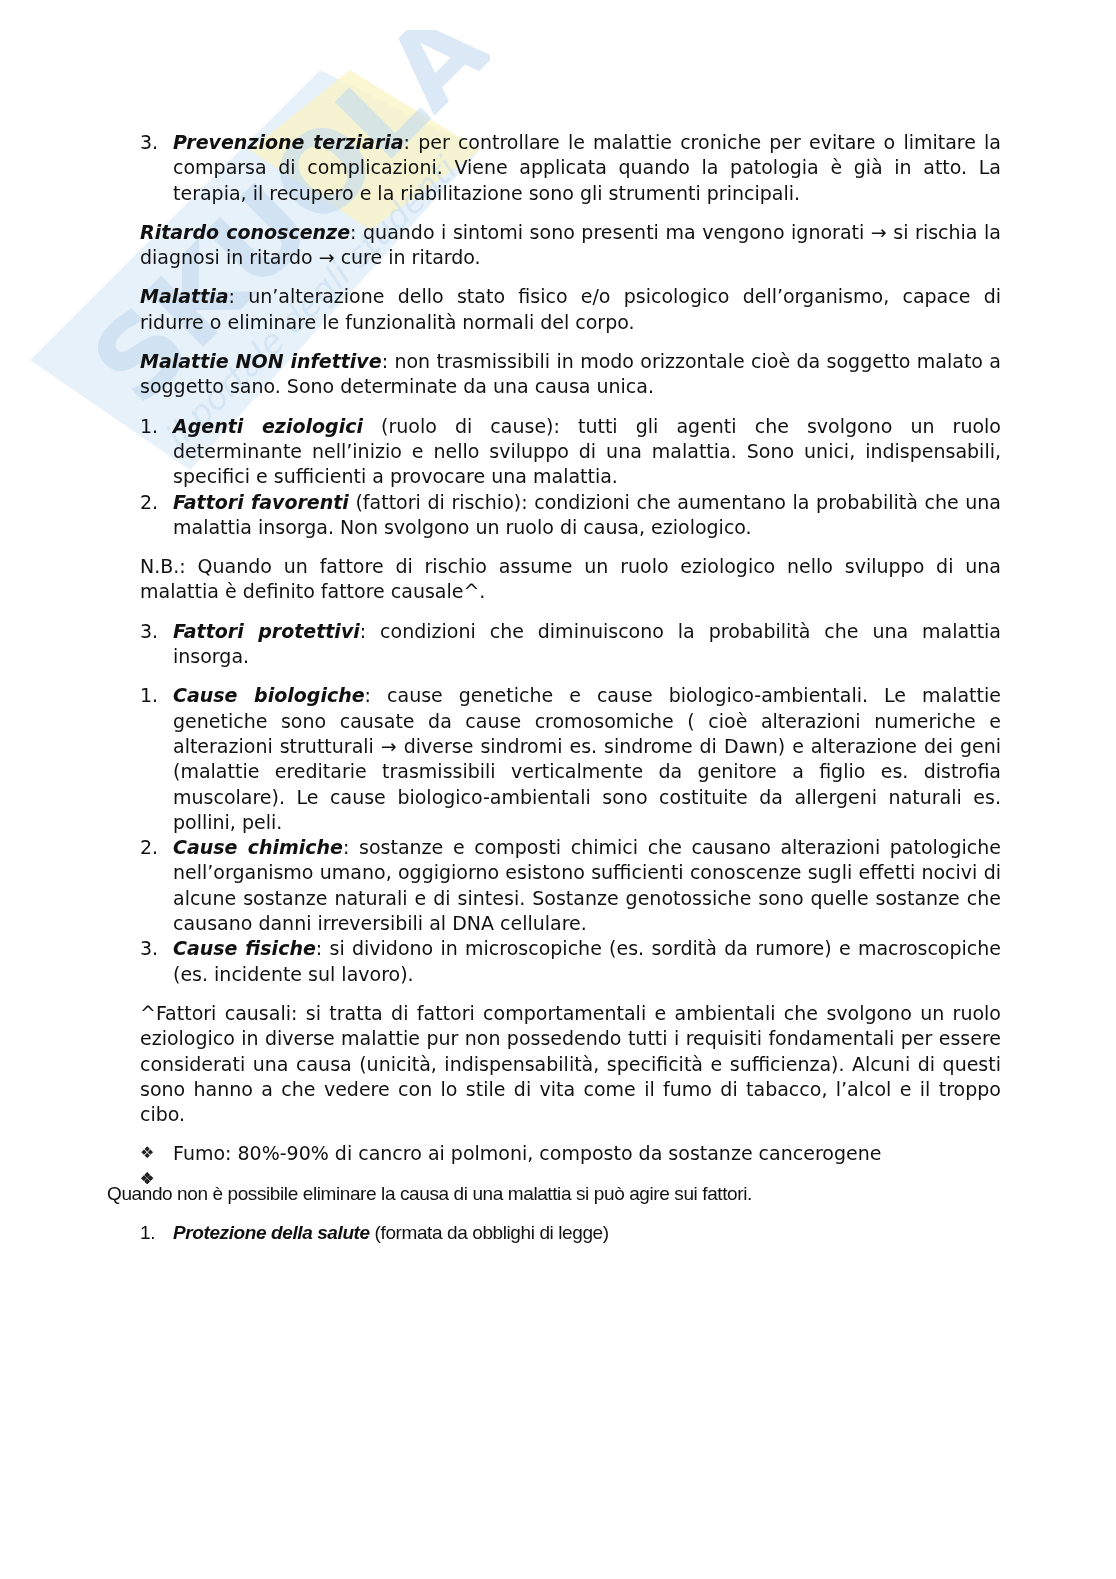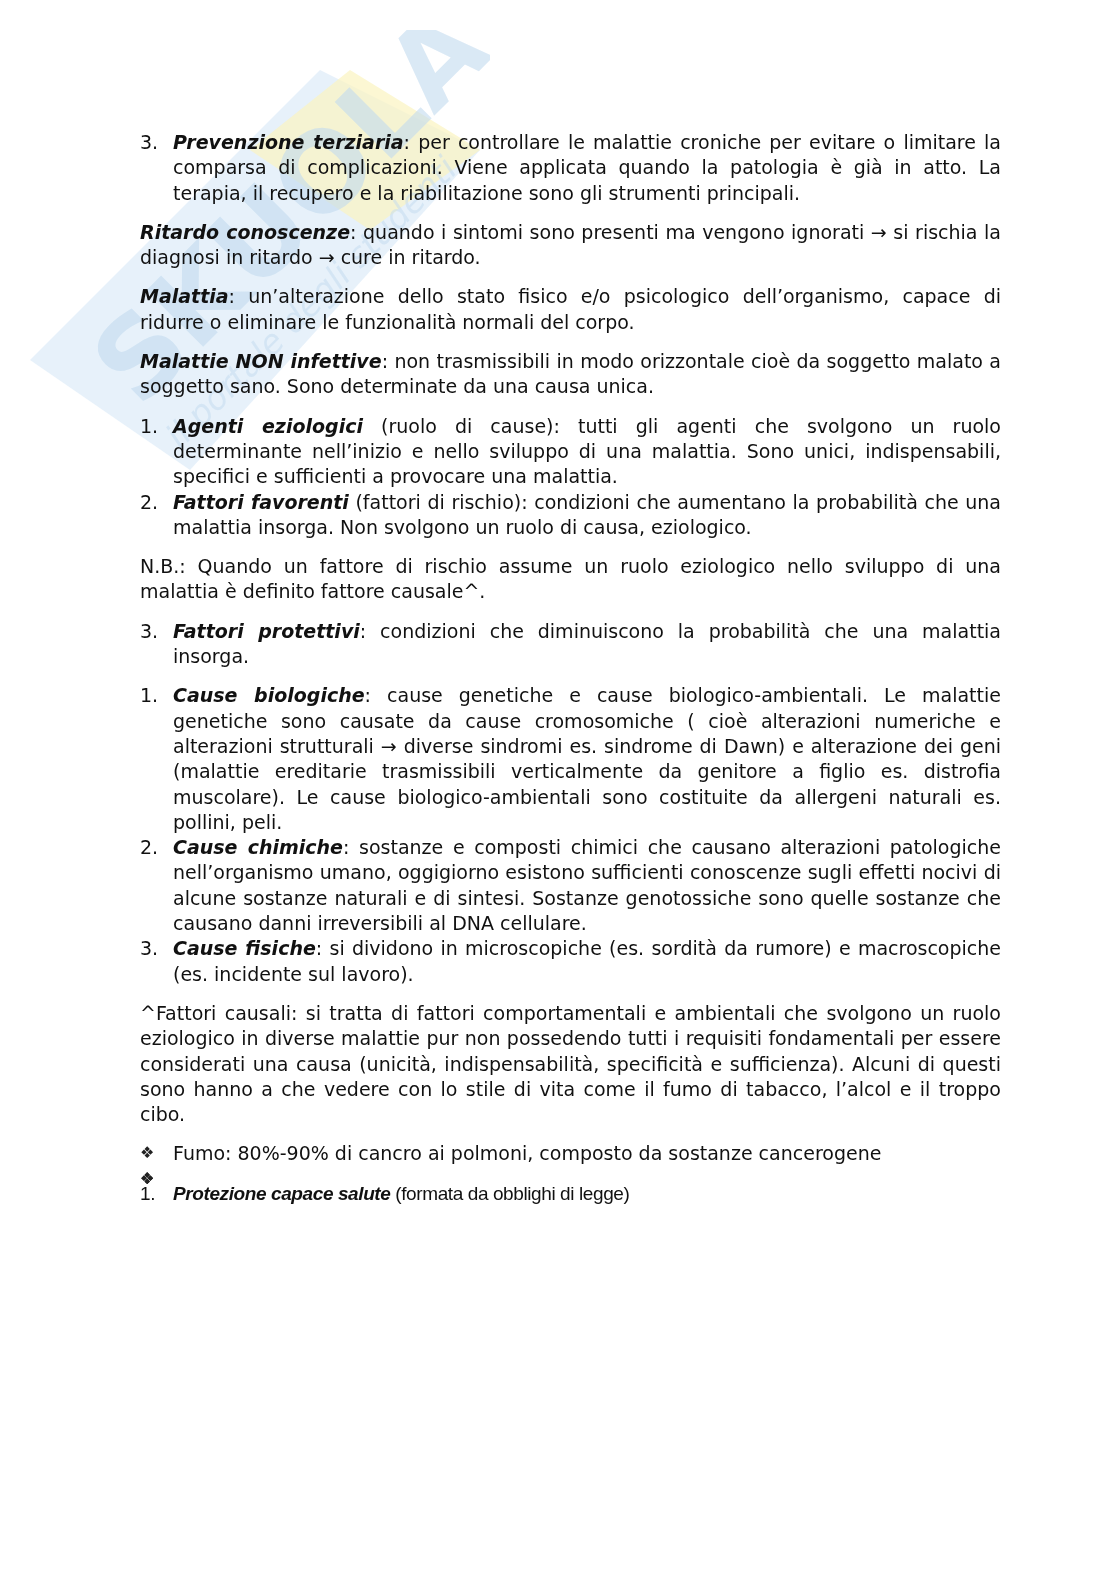--- a/index.html
+++ b/index.html
@@ -72,20 +72,21 @@
 
     <p>^Fattori causali: si tratta di fattori comportamentali e ambientali che svolgono un ruolo eziologico in diverse malattie pur non possedendo tutti i requisiti fondamentali per essere considerati una causa (unicità, indispensabilità, specificità e sufficienza). Alcuni di questi sono hanno a che vedere con lo stile di vita come il fumo di tabacco, l’alcol e  il troppo cibo.</p>
 
     <ul class="bul">
       <li><span class="b">❖</span><span>Fumo: 80%-90% di cancro ai polmoni, composto da sostanze cancerogene</span></li>
       <li><span class="b">❖</span></li>
       <li><span class="b">❖</span></li>
       <li><span class="b">❖</span></li>
     </ul>
 
+    <p class="wide narrow">Quando non è possibile eliminare la causa di una malattia si può agire sui fattori.</p>
 
 
     <ol class="narrow">
-      <li><span class="num">1.</span><b>Protezione capace salute</b><span> (formata da obblighi di legge)</span></li>
+      <li><span class="num">1.</span><b>Protezione della salute</b><span> (formata da obblighi di legge)</span></li>
     </ol>
 
   </div>
 </div>
 
 </body></html>

